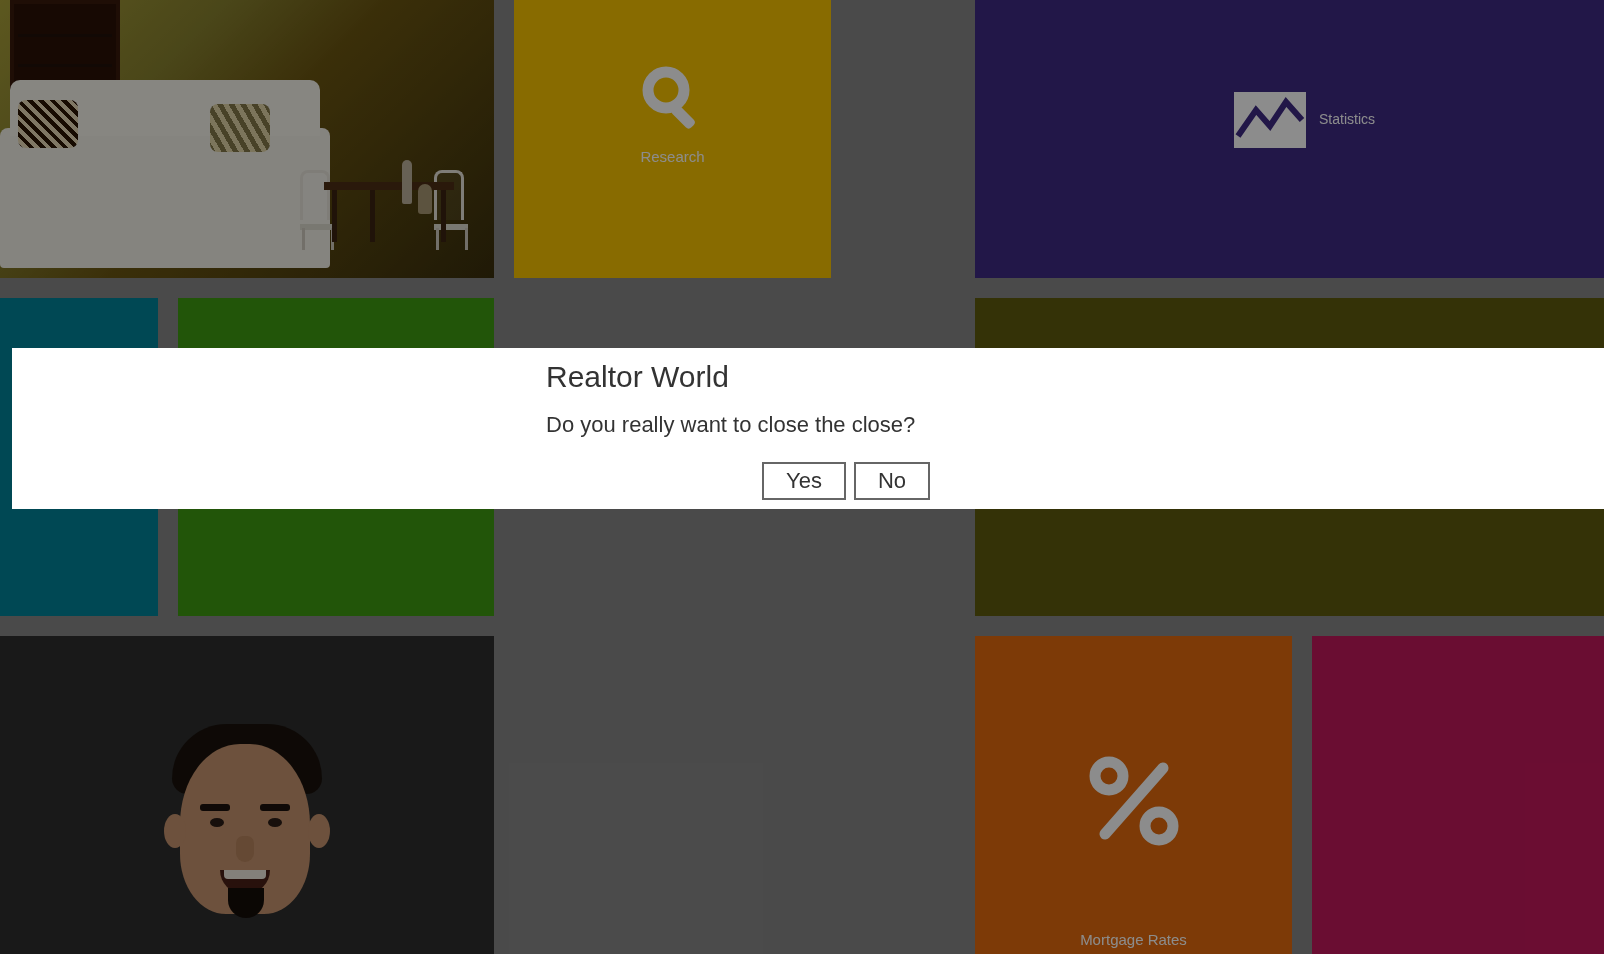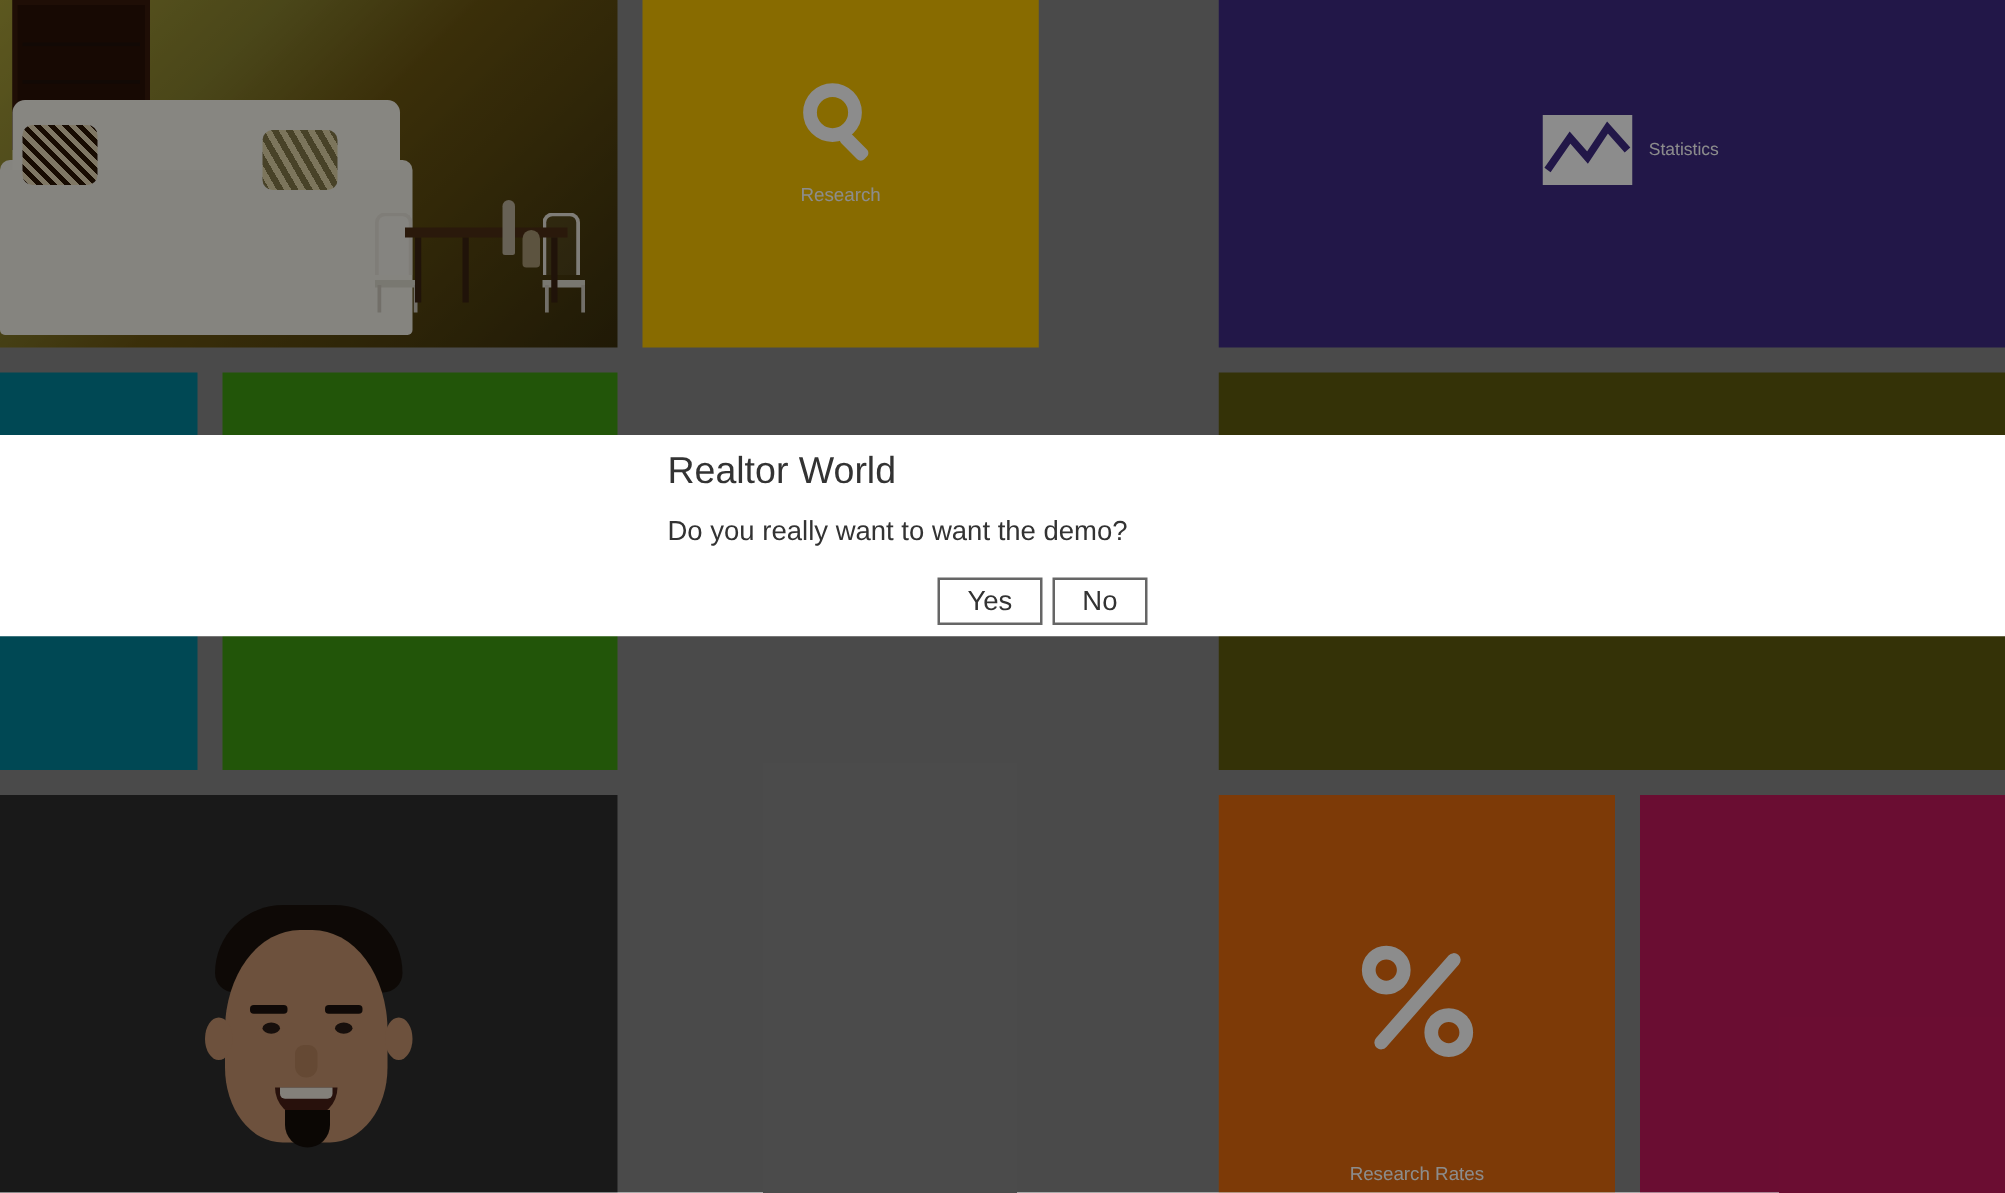--- a/index.html
+++ b/index.html
@@ -2,21 +2,21 @@
 <html><head>
 <meta charset="utf-8">
 <style>
   * { box-sizing: border-box; margin: 0; padding: 0; }
   html, body { width: 1604px; height: 954px; overflow: hidden; font-family: "Segoe UI Light", "Segoe UI", Arial, sans-serif; background: #fff; }
   .stage { position: relative; width: 1604px; height: 954px; background: #888; }
   .tile { position: absolute; }
   .tile .caption { position: absolute; left: 0; right: 0; text-align: center; color: #fff; font-size: 15px; }
   .tile .caption.right { text-align: left; }
   .dim-overlay { position: absolute; inset: 0; background: rgba(0,0,0,0.45); }
-  .dialog-band { position: absolute; left: 0; right: 0; top: 348px; height: 161px; background: #fff; }
+  .dialog-band { position: absolute; left: 12px; right: 0; top: 348px; height: 161px; background: #fff; }
   .dialog-inner { position: absolute; left: 534px; top: 12px; width: 540px; }
   .dialog-title { font-size: 30px; font-weight: 300; color: #333; margin-bottom: 18px; }
   .dialog-msg { font-size: 22px; font-weight: 400; color: #333; margin-bottom: 22px; }
   .dialog-buttons { position: absolute; left: 750px; top: 114px; display: flex; gap: 8px; }
   .dialog-buttons button {
     background: #fff; border: 2px solid #666; color: #333;
     font-size: 22px; font-family: inherit; padding: 4px 22px; cursor: pointer;
   }
   
   .photo-room {
@@ -123,31 +123,31 @@
       <div class="beard"></div>
     </div>
   </div>
 
   <div class="tile" style="left:975px; top:636px; width:317px; height:318px; background:#e36b0e;">
     <svg width="94" height="94" viewBox="0 0 94 94" style="position:absolute; left:50%; top:118px; transform:translateX(-50%);">
       <circle cx="22" cy="22" r="14" fill="none" stroke="#fff" stroke-width="11"></circle>
       <circle cx="72" cy="72" r="14" fill="none" stroke="#fff" stroke-width="11"></circle>
       <line x1="18" y1="80" x2="76" y2="14" stroke="#fff" stroke-width="11" stroke-linecap="round"></line>
     </svg>
-    <div class="caption" style="bottom:6px;">Research Rates</div>
+    <div class="caption" style="bottom:6px;">Mortgage Rates</div>
   </div>
 
   <div class="tile" style="left:1312px; top:636px; width:292px; height:318px; background:#c2185b;"></div>
 
   <div class="dim-overlay"></div>
 
   <div class="dialog-band">
     <div class="dialog-inner">
       <div class="dialog-title">Realtor World</div>
-      <div class="dialog-msg">Do you really want to want the demo?</div>
+      <div class="dialog-msg">Do you really want to close the close?</div>
     </div>
     <div class="dialog-buttons">
       <button>Yes</button>
       <button>No</button>
     </div>
   </div>
 
 </div>
 
 </body></html>

